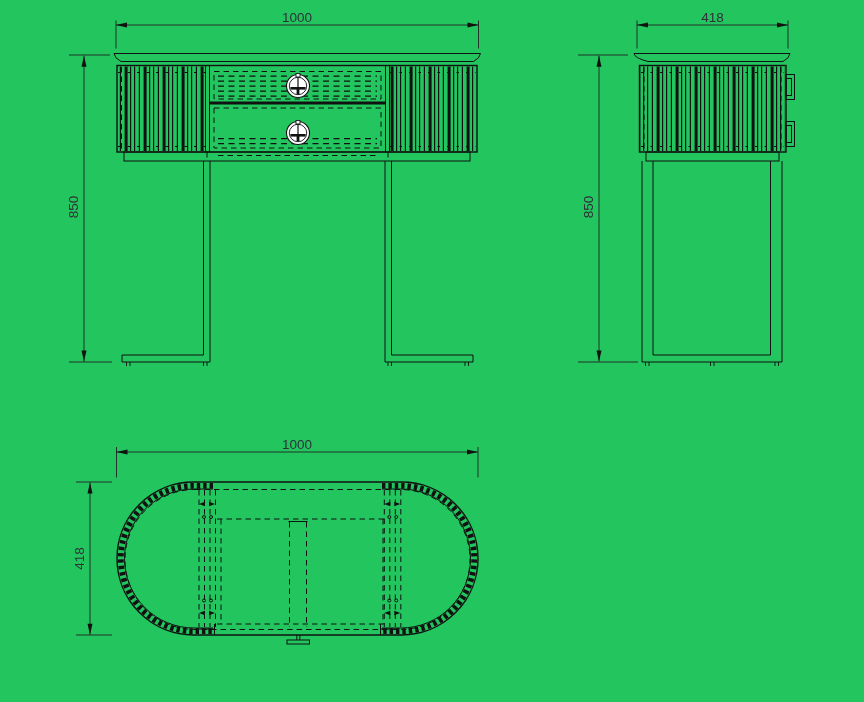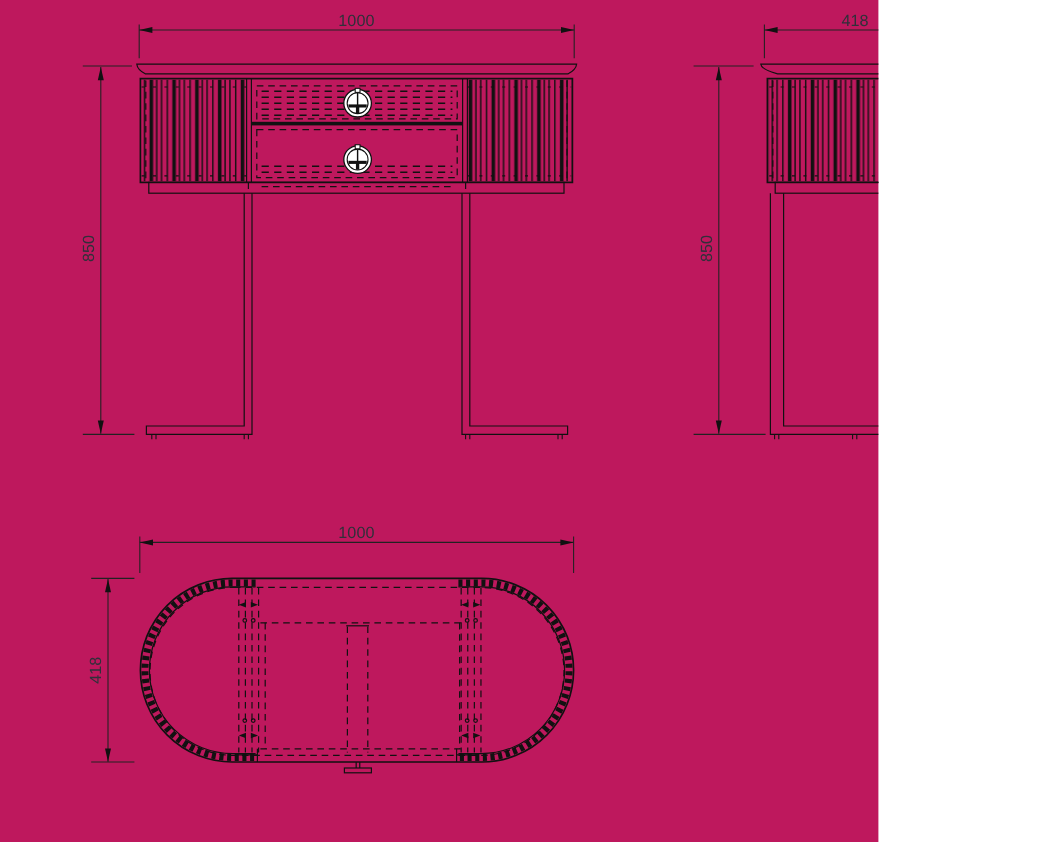--- a/index.html
+++ b/index.html
@@ -1,16 +1,16 @@
 <!DOCTYPE html>
 <html><head>
 <meta charset="utf-8">
 <style>
   html,body{margin:0;padding:0;background:#ffffff;}
-  .stage{position:relative;width:732px;height:702px;background:#be185d;overflow:hidden;
+  .stage{position:relative;width:864px;height:702px;background:#22c55e;overflow:hidden;
          font-family:"Liberation Sans",sans-serif;}
   svg{display:block;}
   .ln{stroke:#111;stroke-width:1;fill:none;}
   .lnb{stroke:#111;stroke-width:1.4;fill:none;}
   .dash{stroke:#111;stroke-width:1;fill:none;stroke-dasharray:5.5,4;}
   .dashrow{stroke:#111;stroke-width:1.25;fill:none;stroke-dasharray:6,4.5;}
   .tick{stroke:#111;stroke-width:1;fill:none;stroke-dasharray:2.5,7;}
   .dimln{stroke:#222;stroke-width:0.9;fill:none;}
   .blk{fill:#111;stroke:none;}
   .band{stroke:#111;stroke-width:5.8;fill:none;stroke-dasharray:3.4,3;}

